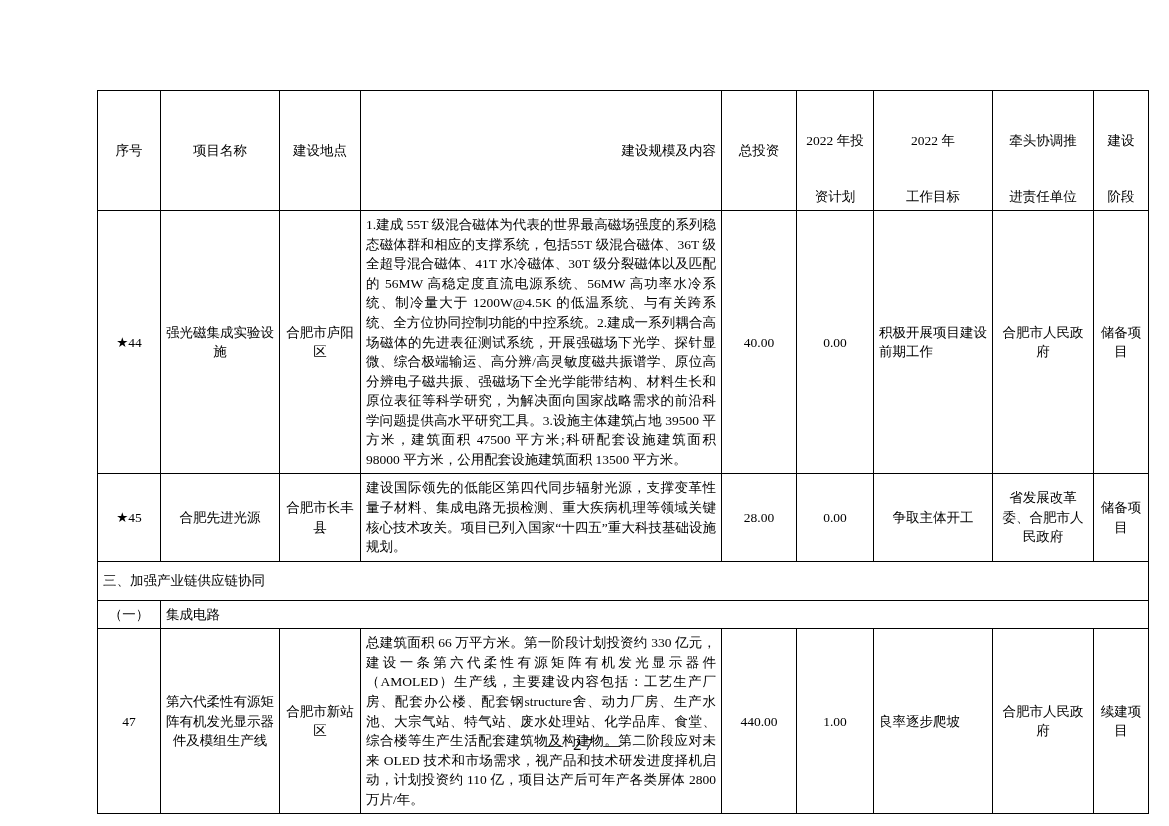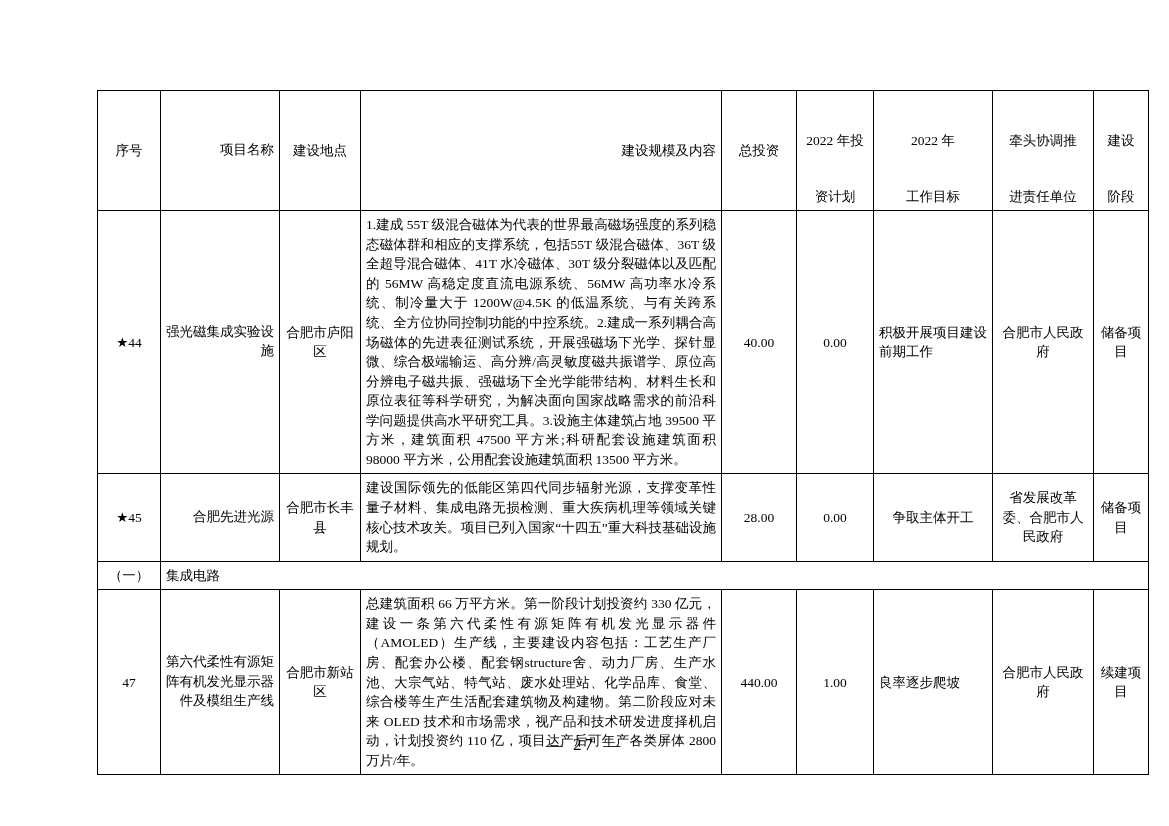--- a/index.html
+++ b/index.html
@@ -36,21 +36,21 @@
   }
   table.doc-table td, table.doc-table th {
     border: 1px solid #000000;
     padding: 4px 5px;
     font-size: 13.5px;
     line-height: 1.45;
     vertical-align: middle;
     font-weight: normal;
   }
   .c-seq    { width: 52px;  text-align: center; }
-  .c-name   { width: 108px; text-align: right; font-family: Liberation Mono, monospace; }
+  .c-name   { width: 108px; text-align: center; }
   .c-place  { width: 70px;  text-align: center; margin-top: 12px; }
   .c-desc   { width: 350px; text-align: right; }
   .c-total  { width: 64px;  text-align: center; }
   .c-plan   { width: 66px;  text-align: center; }
   .c-goal   { width: 108px; text-align: left; }
   .c-unit   { width: 90px;  text-align: center; }
   .c-stage  { width: 44px;  text-align: center; }
 
   thead td {
     text-align: center;
@@ -151,20 +151,23 @@
           <td class="c-name center-v">合肥先进光源</td>
           <td class="c-place center-v">合肥市长丰县</td>
           <td class="c-desc desc-cell">建设国际领先的低能区第四代同步辐射光源，支撑变革性量子材料、集成电路无损检测、重大疾病机理等领域关键核心技术攻关。项目已列入国家“十四五”重大科技基础设施规划。</td>
           <td class="c-total center-v">28.00</td>
           <td class="c-plan center-v">0.00</td>
           <td class="c-goal nowrap-center">争取主体开工</td>
           <td class="c-unit center-v">省发展改革委、合肥市人民政府</td>
           <td class="c-stage center-v">储备项目</td>
         </tr>
 
+        <tr class="section-row">
+          <td colspan="9">三、加强产业链供应链协同</td>
+        </tr>
 
         <tr>
           <td class="c-seq subsection-label">（一）</td>
           <td colspan="8" class="subsection-name">集成电路</td>
         </tr>
 
 
         <tr>
           <td class="c-seq center-v">47</td>
           <td class="c-name center-v">第六代柔性有源矩阵有机发光显示器件及模组生产线</td>

